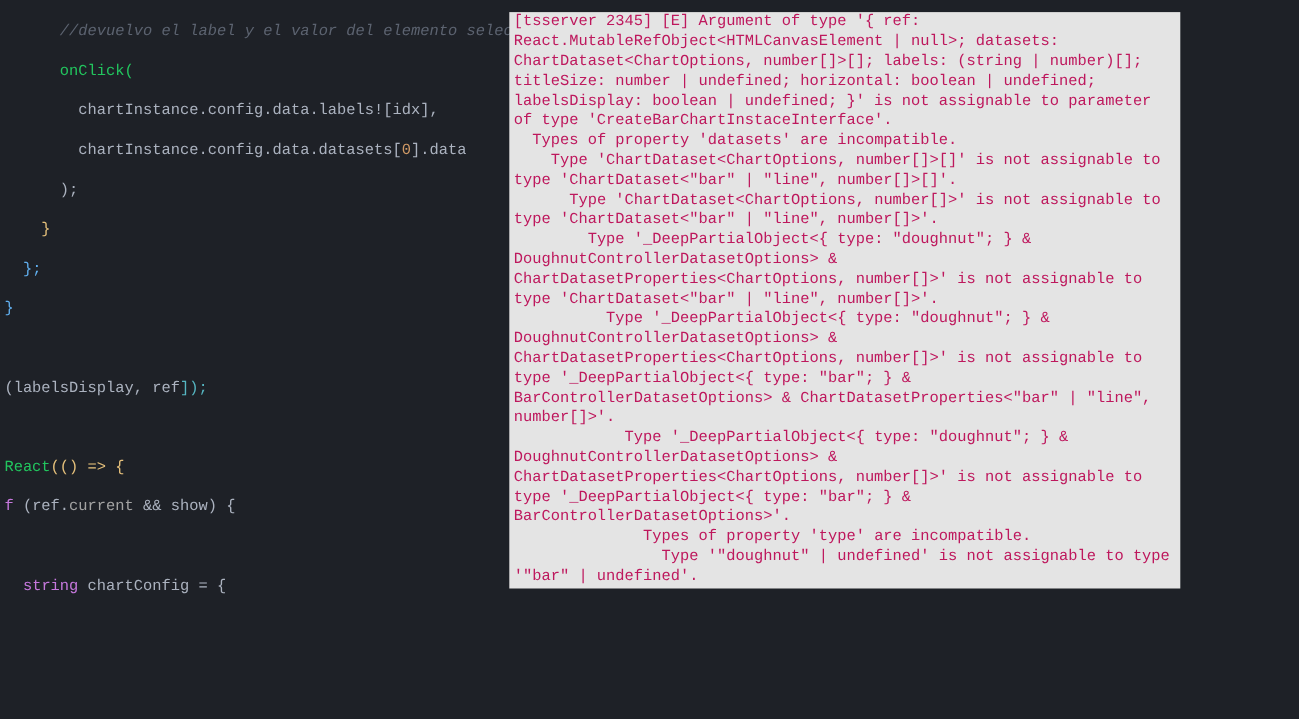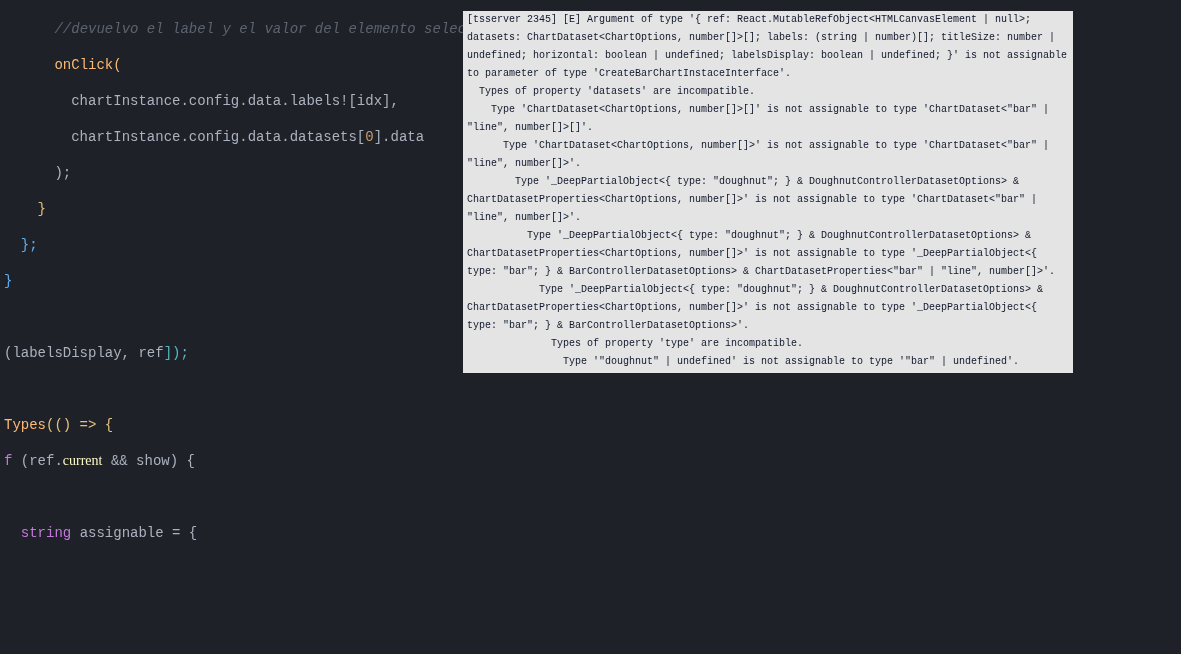--- a/index.html
+++ b/index.html
@@ -18,35 +18,35 @@
     padding: 2px 0;
     white-space: pre;
     position: relative;
   }
   .line {
     height: 18px;
     padding-left: 4px;
   }
   .comment { color: #5c6370; font-style: italic; }
   .keyword { color: #c678dd; }
-  .func { color: #fdba74; }
-  .prop { color: #fef9c3; font-family: Liberation Serif, serif; }
+  .func { color: #22c55e; }
+  .prop { color: #a3a3a3; }
   .num { color: #d19a66; }
   .brace-y { color: #e5c07b; }
   .brace-b { color: #61afef; }
   .bracket { color: #56b6c2; }
   .error-popup {
     position: absolute;
     top: 11px;
     left: 463px;
     width: 610px;
     background: #e4e4e4;
-    color: #0f172a;
+    color: #be185d;
     font-family: 'Consolas', 'Monaco', 'Courier New', monospace;
-    font-size: 10px;
+    font-size: 14px;
     line-height: 18px;
     padding: 0px 4px 2px 4px;
     white-space: pre-wrap;
     word-wrap: break-word;
     z-index: 10;
   }
 </style>
 </head>
 <body>
 
@@ -55,24 +55,24 @@
 <div class="line">      <span class="func">onClick(</span></div>
 <div class="line">        <span>chartInstance.config.data.labels!</span><span>[idx],</span></div>
 <div class="line">        <span>chartInstance.config.data.datasets[</span><span class="num">0</span><span>].data</span></div>
 <div class="line">      <span>);</span></div>
 <div class="line">    <span class="brace-y">}</span></div>
 <div class="line">  <span class="brace-b">};</span></div>
 <div class="line"><span class="brace-b">}</span></div>
 <div class="line"> </div>
 <div class="line"><span>(labelsDisplay, ref</span><span class="bracket">]);</span></div>
 <div class="line"> </div>
-<div class="line"><span class="func">Types</span><span class="brace-y">(() =&gt; {</span></div>
+<div class="line"><span class="func">React</span><span class="brace-y">(() =&gt; {</span></div>
 <div class="line"><span class="keyword">f</span><span> (ref.</span><span class="prop">current</span><span> &amp;&amp; show) {</span></div>
 <div class="line"> </div>
-<div class="line">  <span class="keyword">string</span><span> assignable = {</span></div>
+<div class="line">  <span class="keyword">string</span><span> chartConfig = {</span></div>
 
 
 
 
 
 
 
 
 
 

